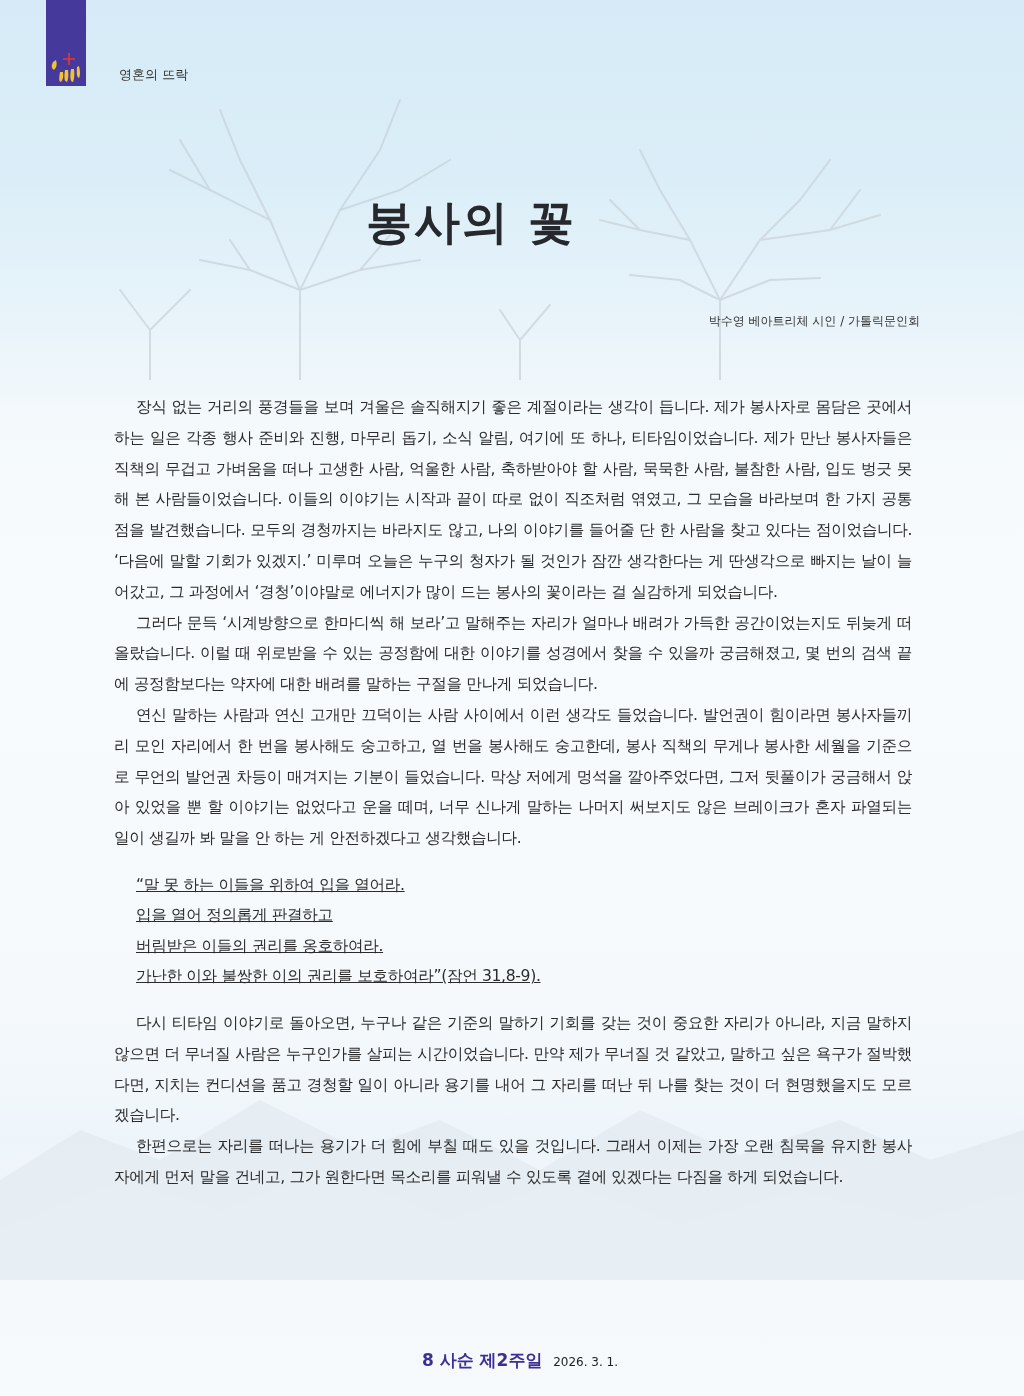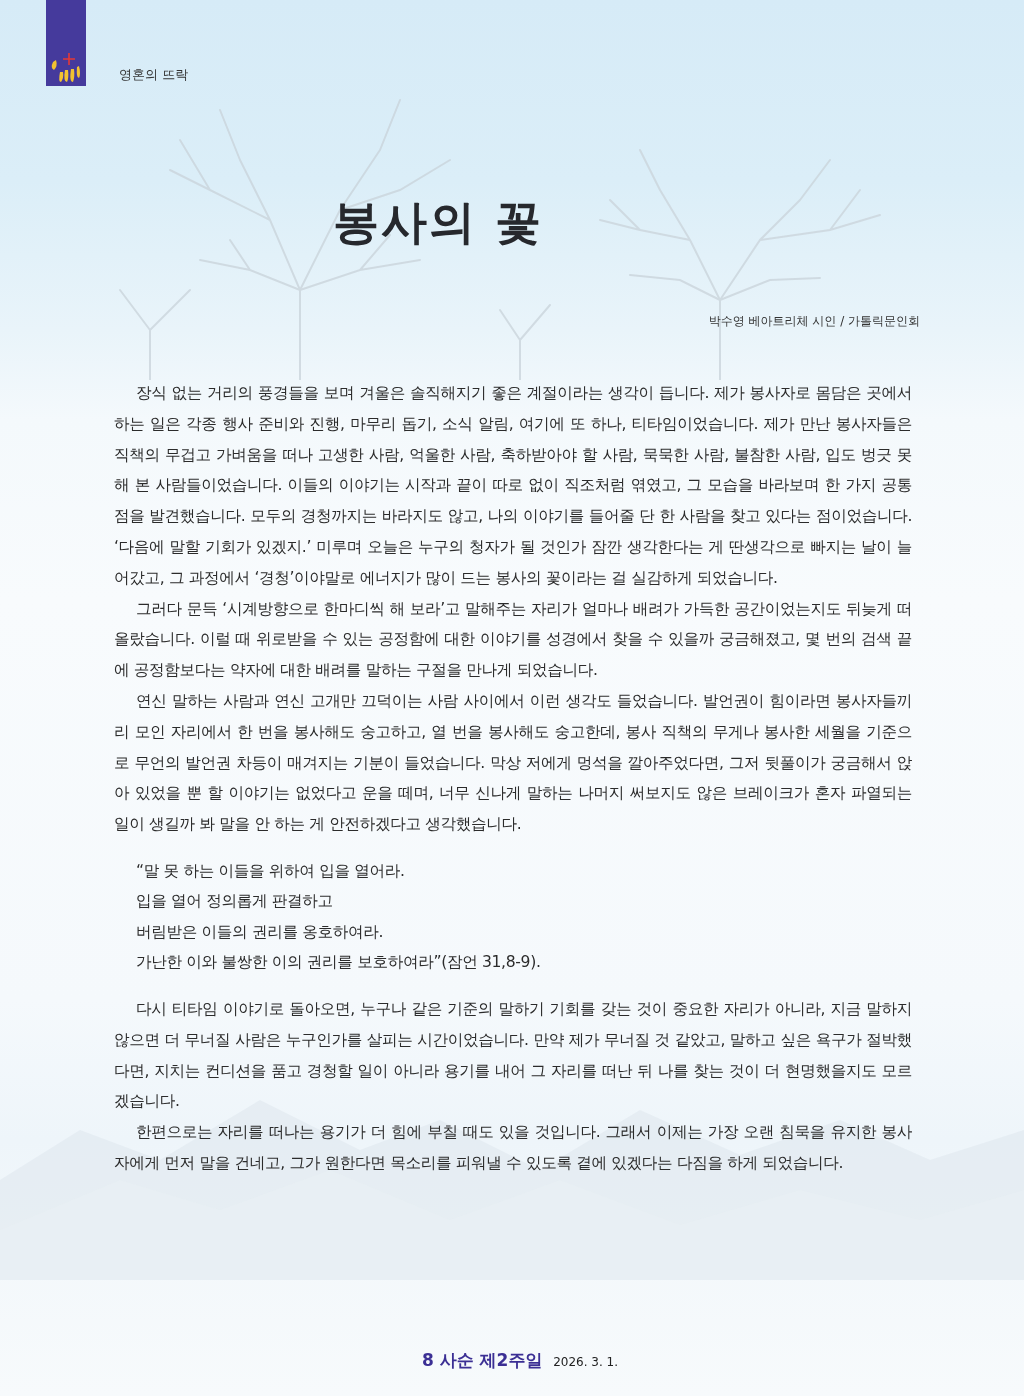--- a/index.html
+++ b/index.html
@@ -15,33 +15,33 @@
   .logo-bar {
     position: absolute; left: 46px; top: 0; width: 40px; height: 86px;
     background: #453a9c;
   }
   .logo-bar svg { position: absolute; left: 2px; top: 50px; }
   .section-label {
     position: absolute; left: 96px; top: 66px; font-size: 13px; color: #333; margin-left: 23px;
   }
   .title {
     position: absolute; left: 0; top: 192px; width: 876px; text-align: center;
-    font-size: 46px; font-weight: bold; color: #26282d; letter-spacing: 2px;
+    font-size: 46px; font-weight: bold; color: #26282d; letter-spacing: 2px; padding-left: 33px;
   }
   .byline {
     position: absolute; right: 104px; top: 313px; font-size: 12px; color: #333;
   }
   .body {
-    position: absolute; left: 114px; top: 378px; width: 798px;
+    position: absolute; left: 114px; top: 392px; width: 798px;
     font-size: 15.6px; line-height: 30.8px; color: #2b2b2b;
     text-align: justify; letter-spacing: -0.35px;
   }
   .body p { margin: 0; text-indent: 22px; }
   .quote { margin: 16px 0 16px 22px; }
-  .quote div { line-height: 30.5px; }
+  .quote div { line-height: 30.5px; text-decoration: underline; }
   .footer {
     position: absolute; left: 8px; top: 1349px; width: 1024px; text-align: center;
     font-size: 15px;
   }
   .footer .week { color: #3b2f94; font-weight: bold; font-size: 17px; }
   .footer .date { color: #222; font-size: 12px; margin-left: 6px; }
 </style>
 </head>
 <body>
 

